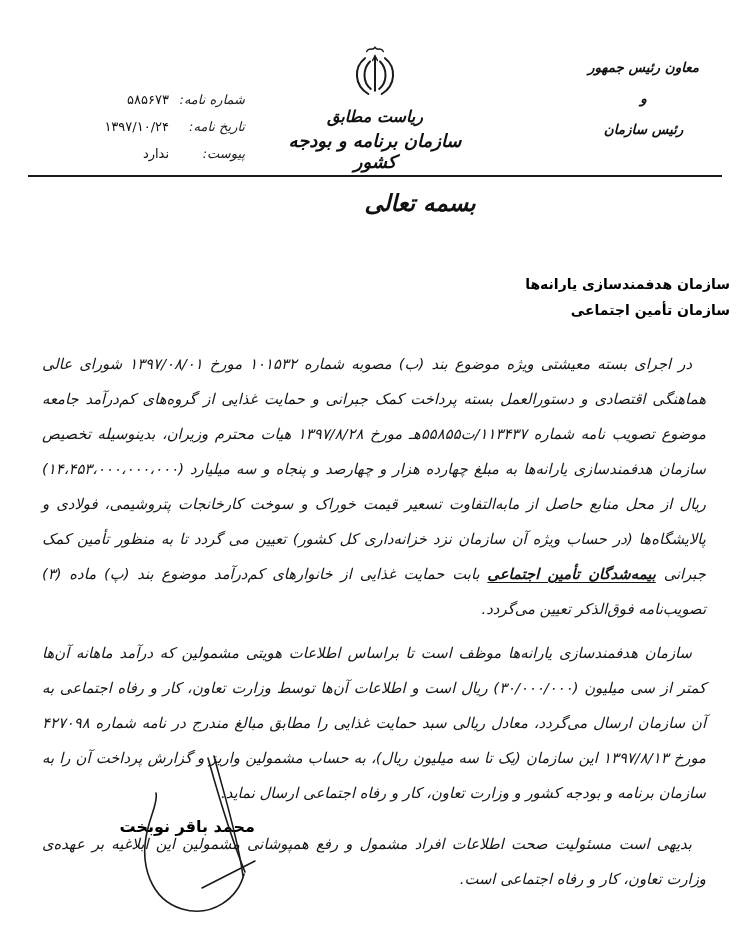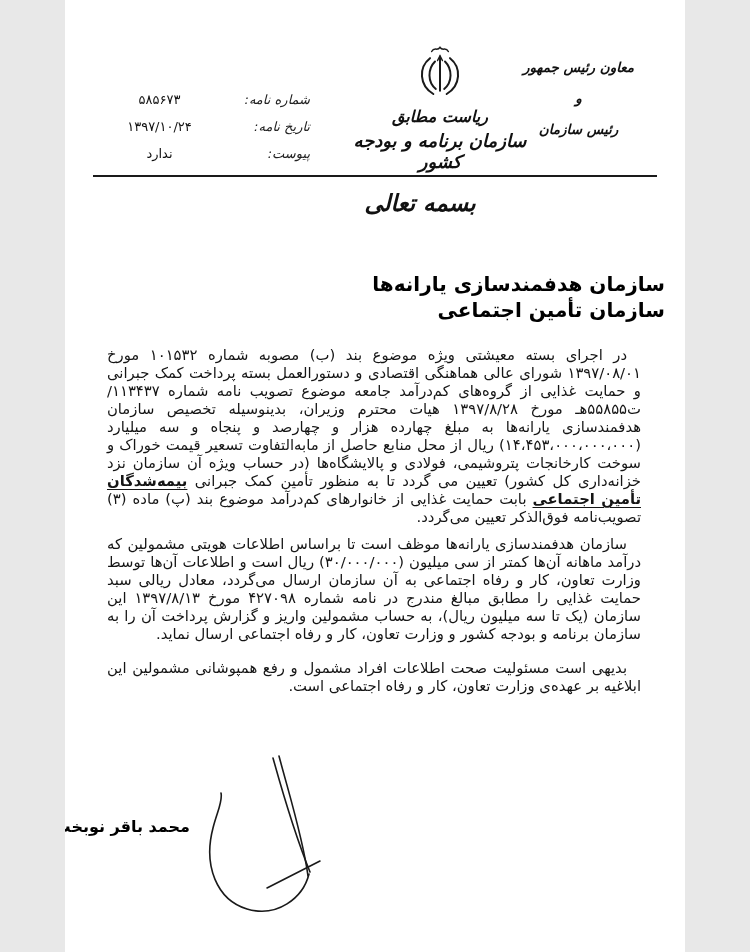--- a/index.html
+++ b/index.html
@@ -1,18 +1,18 @@
 <!DOCTYPE html>
 <html lang="fa" dir="rtl"><head>
 <meta charset="utf-8">
 <style>
   html,body{margin:0;padding:0;background:#e8e8e8;}
   .page{
     position:relative;
-    width:620px;height:952px;
+    width:750px;height:952px;
     margin:0 auto;
     background:#ffffff;
     font-family:"DejaVu Sans", sans-serif;
     color:#1b1b1b;
     direction:rtl;
     overflow:hidden;
   }
   
   .hdr-right{
     position:absolute;top:52px;right:14px;width:185px;
@@ -22,39 +22,39 @@
   .hdr-center{
     position:absolute;top:44px;left:265px;width:220px;
     text-align:center;color:#111;
   }
   .hdr-center .emblem{display:block;margin:0 auto;}
   .hdr-center .org1{font-style:italic;font-weight:bold;font-size:16px;margin-top:3px;}
   .hdr-center .org2{font-style:italic;font-weight:bold;font-size:18px;margin-top:4px;letter-spacing:-0.5px;}
   .hdr-meta{position:absolute;top:86px;left:20px;width:225px;}
   .hdr-meta .row{display:flex;direction:rtl;align-items:center;height:27px;}
   .hdr-meta .label{width:76px;font-size:13px;font-style:italic;color:#222;text-align:right;}
-  .hdr-meta .value{flex:1;text-align:center;font-size:13px;color:#111;}
+  .hdr-meta .value{flex:1;font-size:13px;color:#111;}
   .hdr-rule{
     position:absolute;top:175px;left:28px;right:28px;
     border-top:2px solid #1a1a1a;height:0;
   }
   
   .basmala{
     position:absolute;top:190px;left:90px;right:0;
     text-align:center;font-style:italic;font-weight:bold;font-size:23px;color:#111;
   }
   
   .recipients{
     position:absolute;top:271px;right:20px;
-    text-align:right;font-weight:bold;font-size:20px;line-height:26px;color:#000;
+    text-align:right;font-weight:bold;font-size:14px;line-height:26px;color:#000;
   }
   
   .body-text{
     position:absolute;top:346px;right:44px;left:42px;
-    font-size:14.8px;line-height:18px;text-align:justify;color:#151515;
+    font-size:14.8px;line-height:35px;text-align:justify;color:#151515;font-style:italic;
   }
   .body-text p{margin:0 0 9px;text-indent:14px;}
   .body-text p.extra-gap{margin-top:16px;}
   .emph{font-weight:bold;text-decoration:underline;text-underline-offset:3px;}
   
   .sig-name{
     position:absolute;top:817px;right:495px;
     font-weight:bold;font-size:16px;white-space:nowrap;color:#000;
   }
   .sig-mark{position:absolute;top:748px;left:126px;}

